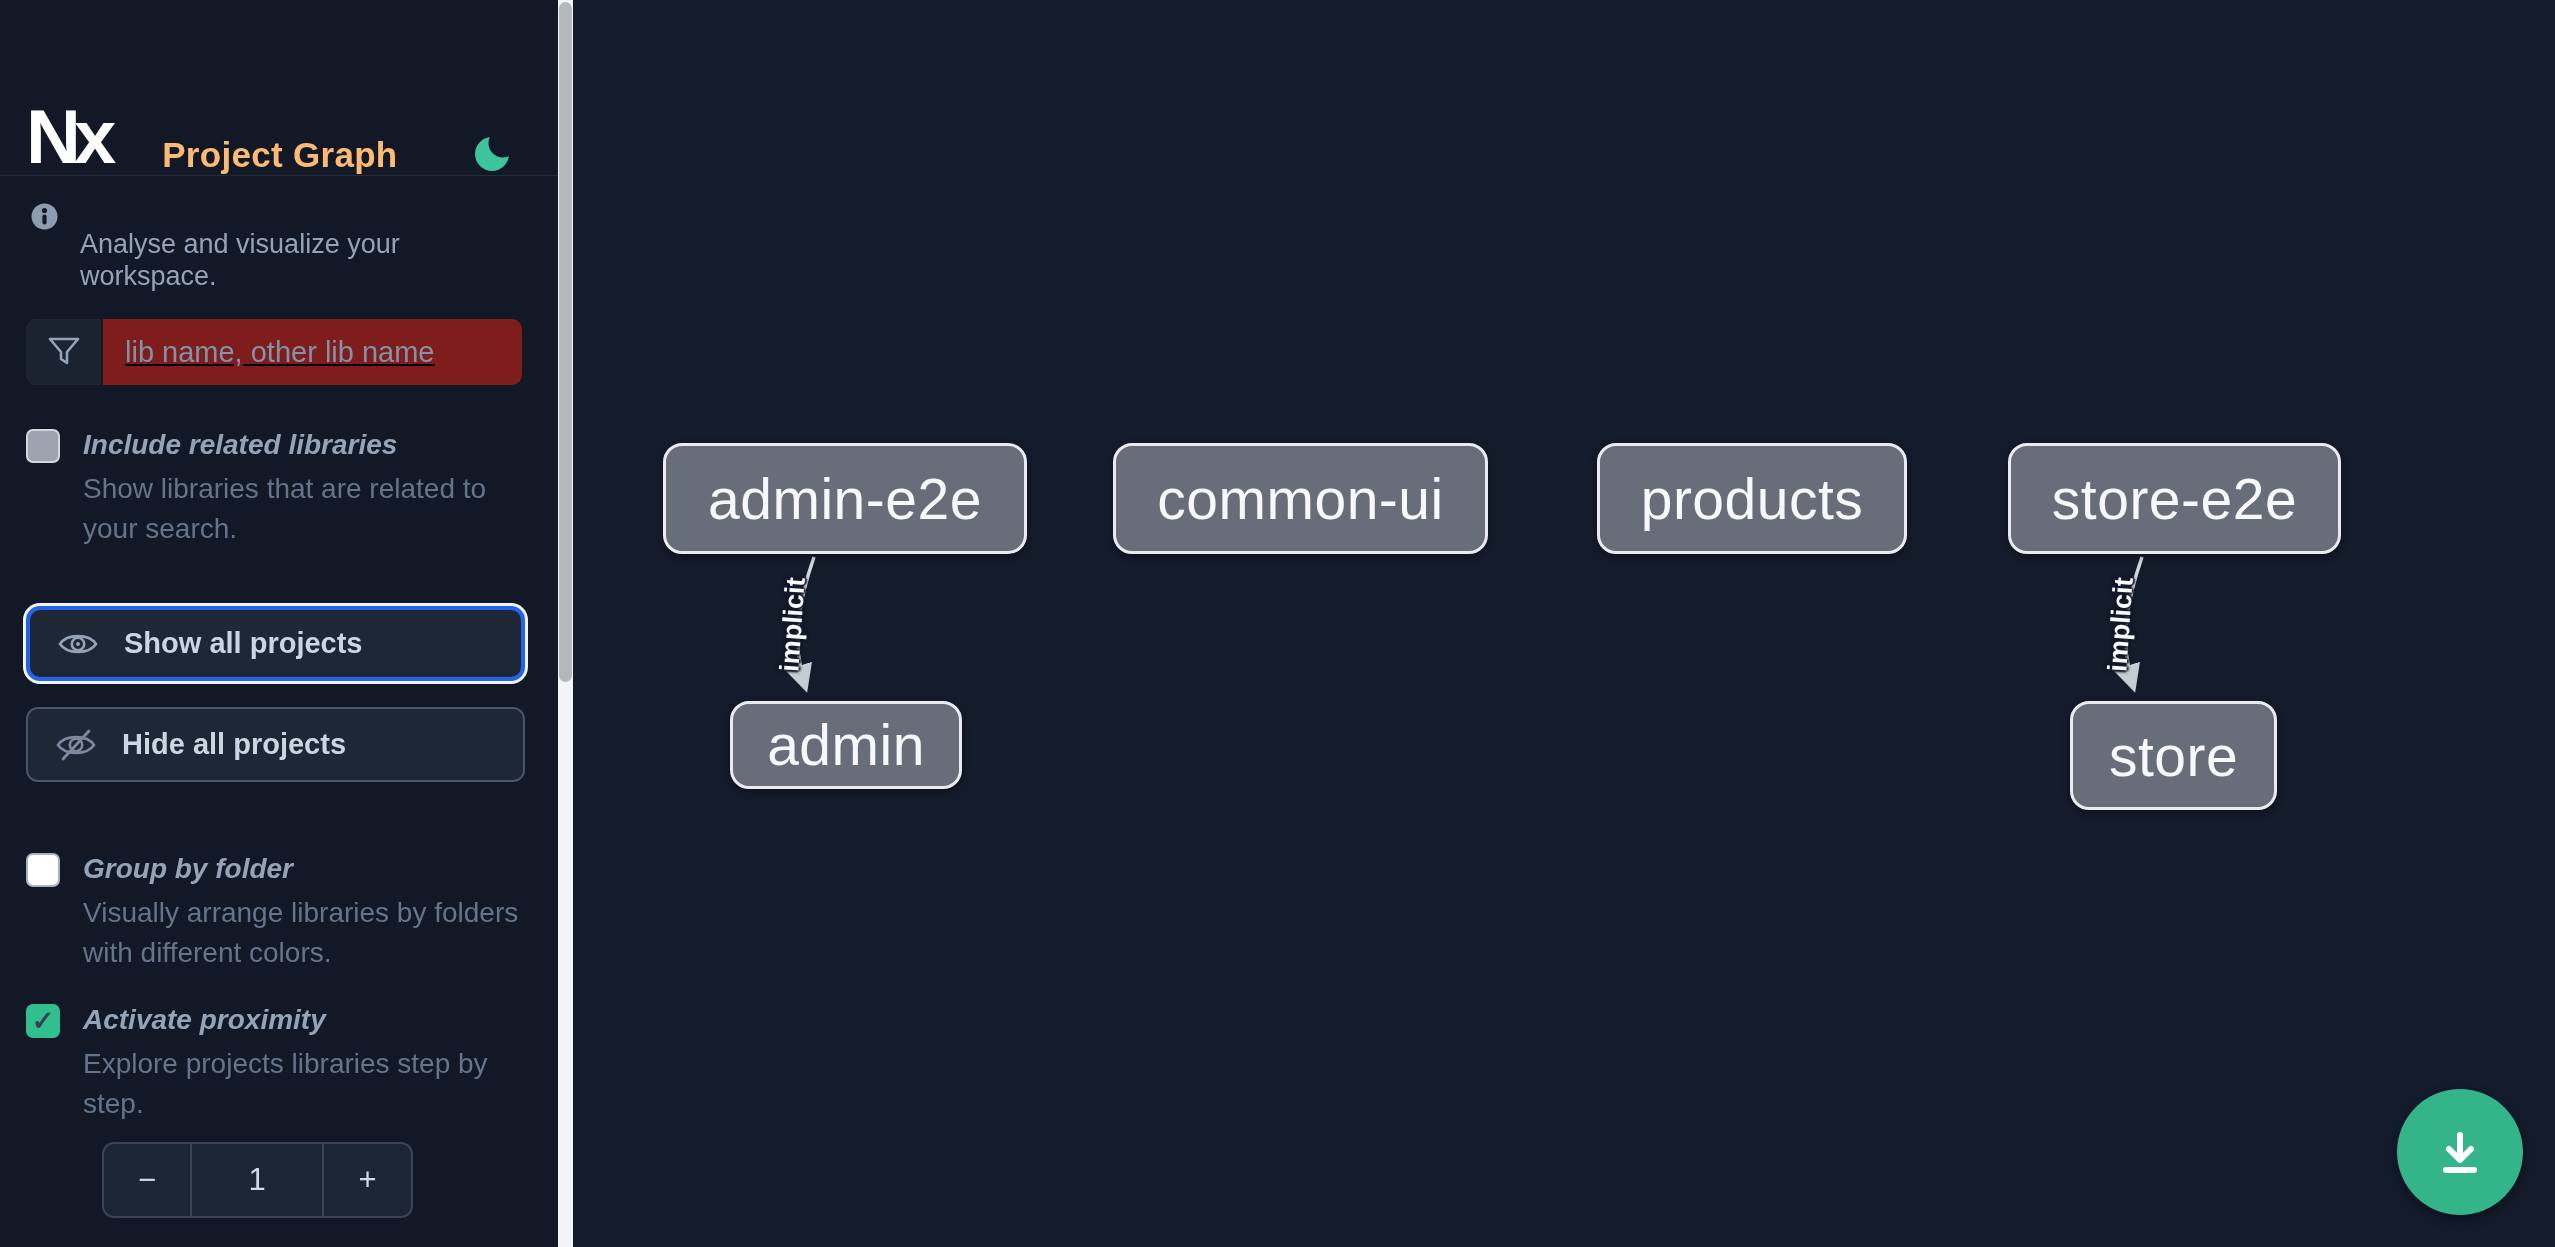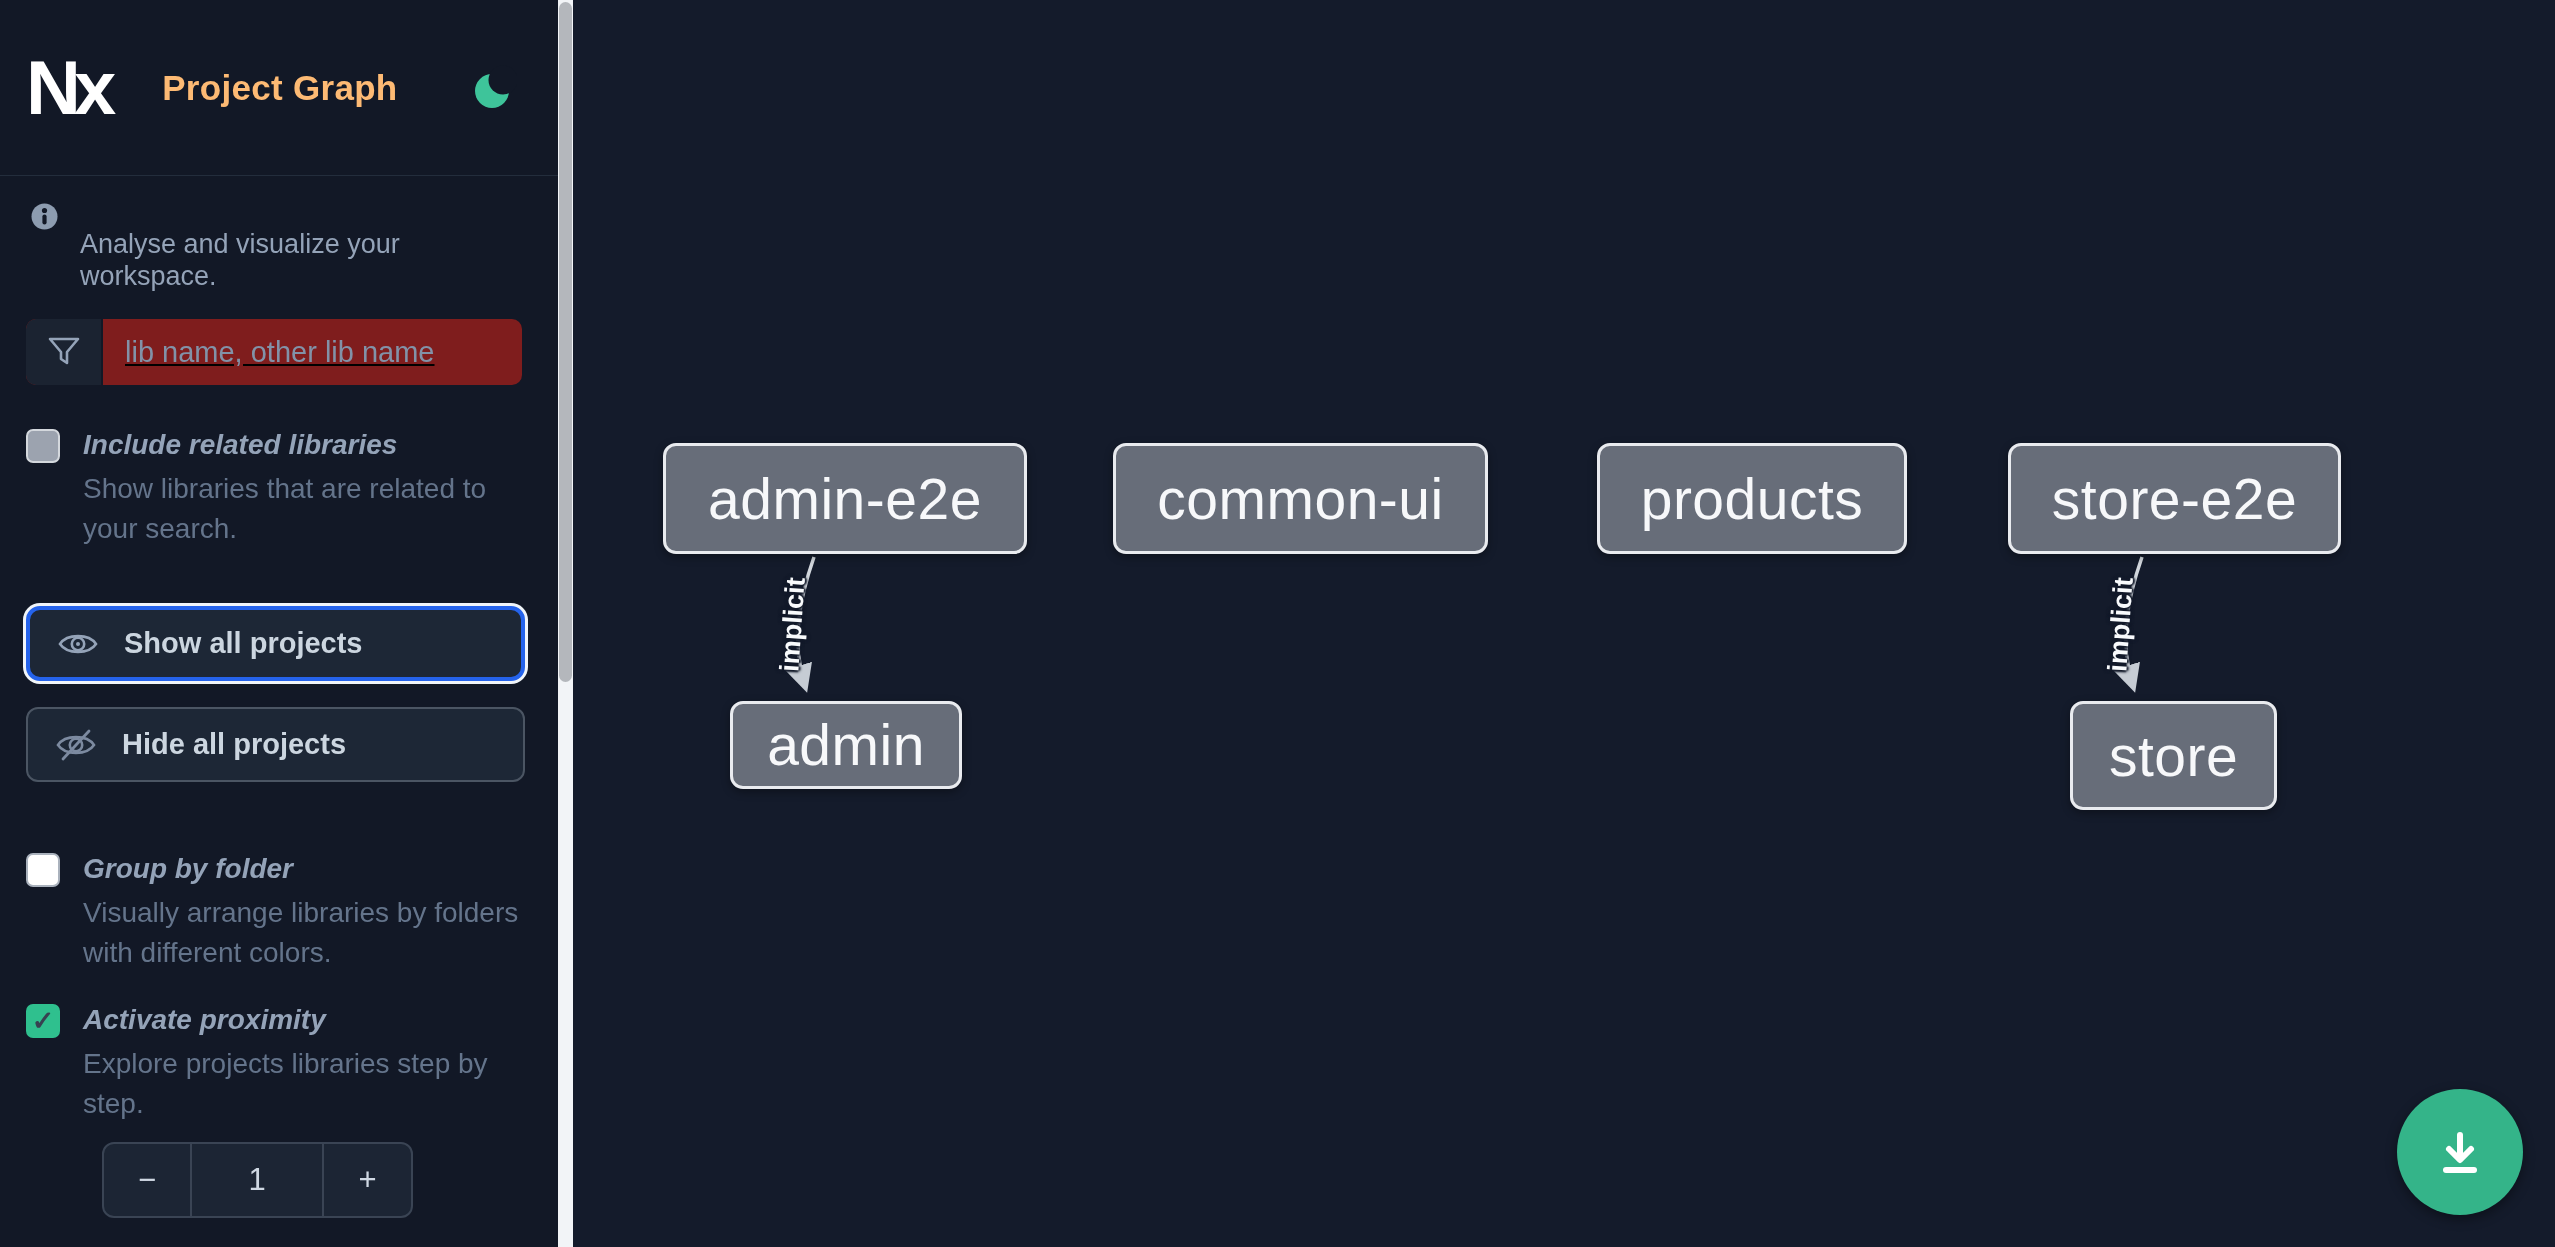--- a/index.html
+++ b/index.html
@@ -2,21 +2,21 @@
 <html><head>
 <meta charset="utf-8">
 <style>
   * { margin:0; padding:0; box-sizing:border-box; }
   html,body { width:2555px; height:1247px; overflow:hidden; }
   body { font-family:"Liberation Sans", sans-serif; background:#131a29; position:relative; }
 
   
   .sidebar { position:absolute; left:0; top:0; width:558px; height:1247px; background:#121826; }
   .sidebar-header { position:absolute; left:0; top:0; width:558px; height:176px;
-    border-bottom:1px solid #232d3c; display:flex; align-items:center; padding:0 40px 0 26px; }
+    border-bottom:1px solid #232d3c; display:flex; align-items:flex-end; padding:0 40px 0 26px; }
   .logo-text { font-size:76px; font-weight:800; color:#ffffff; letter-spacing:-7px; line-height:1; }
   .app-title { font-size:35px; font-weight:700; color:#fdba74; margin-left:53px; letter-spacing:0.3px; }
   .moon-btn { margin-left:auto; width:48px; height:48px; cursor:pointer; display:flex; align-items:center; justify-content:center; }
 
   .info-row { position:absolute; left:31px; top:200px; width:500px; display:flex; gap:22px; align-items:flex-start; }
   .info-text { color:#94a3b8; font-size:27px; line-height:32px;margin-top:28px; }
 
   .search-box { position:absolute; left:26px; top:319px; width:496px; height:66px; background:#7f1d1d;
     border-radius:10px; display:flex; overflow:hidden;text-decoration:underline; }
   .search-icon-seg { width:77px; flex:0 0 77px; background:#1b2331; border-right:2px solid #121826;
@@ -48,21 +48,21 @@
   .step-value { flex:1; }
   .step-plus  { flex:0 0 89px; border-left:2px solid #3a4454; cursor:pointer; }
 
   
   .scroll-track { position:absolute; left:558px; top:0; width:15px; height:1247px; background:#f2f4f7; }
   .scroll-thumb { position:absolute; left:1px; top:2px; width:13px; height:680px; background:#b4b7bc; border-radius:7px; }
 
   
   .canvas { position:absolute; left:573px; top:0; width:1982px; height:1247px; background:#141b2b; }
   .edges-svg { position:absolute; left:0; top:0; width:1982px; height:1247px; }
-  .node { position:absolute; height:111px; background:#676d79; border:3px solid #e9ebef; border-radius:13px;
+  .node { position:absolute; height:111px; background:#676d79; border:3px solid #e9ebef; border-radius:19px;
     color:#f7f8fa; font-size:57px; font-weight:500; display:flex; align-items:center; justify-content:center;
     box-shadow:0 3px 8px rgba(0,0,0,0.35); cursor:pointer; letter-spacing:0.5px; }
   .edge-label { position:absolute; width:140px; text-align:center; color:#f8fafc; font-size:27px; font-weight:600;
     transform:rotate(-86deg); text-shadow:0 0 4px #141b2b, 2px 0 2px #141b2b, -2px 0 2px #141b2b,
     0 2px 2px #141b2b, 0 -2px 2px #141b2b; }
 
   .fab { position:absolute; left:2397px; top:1089px; width:126px; height:126px; border-radius:50%;
     background:#34b489; display:flex; align-items:center; justify-content:center; cursor:pointer;
     box-shadow:0 4px 12px rgba(0,0,0,0.4); }
 </style>

